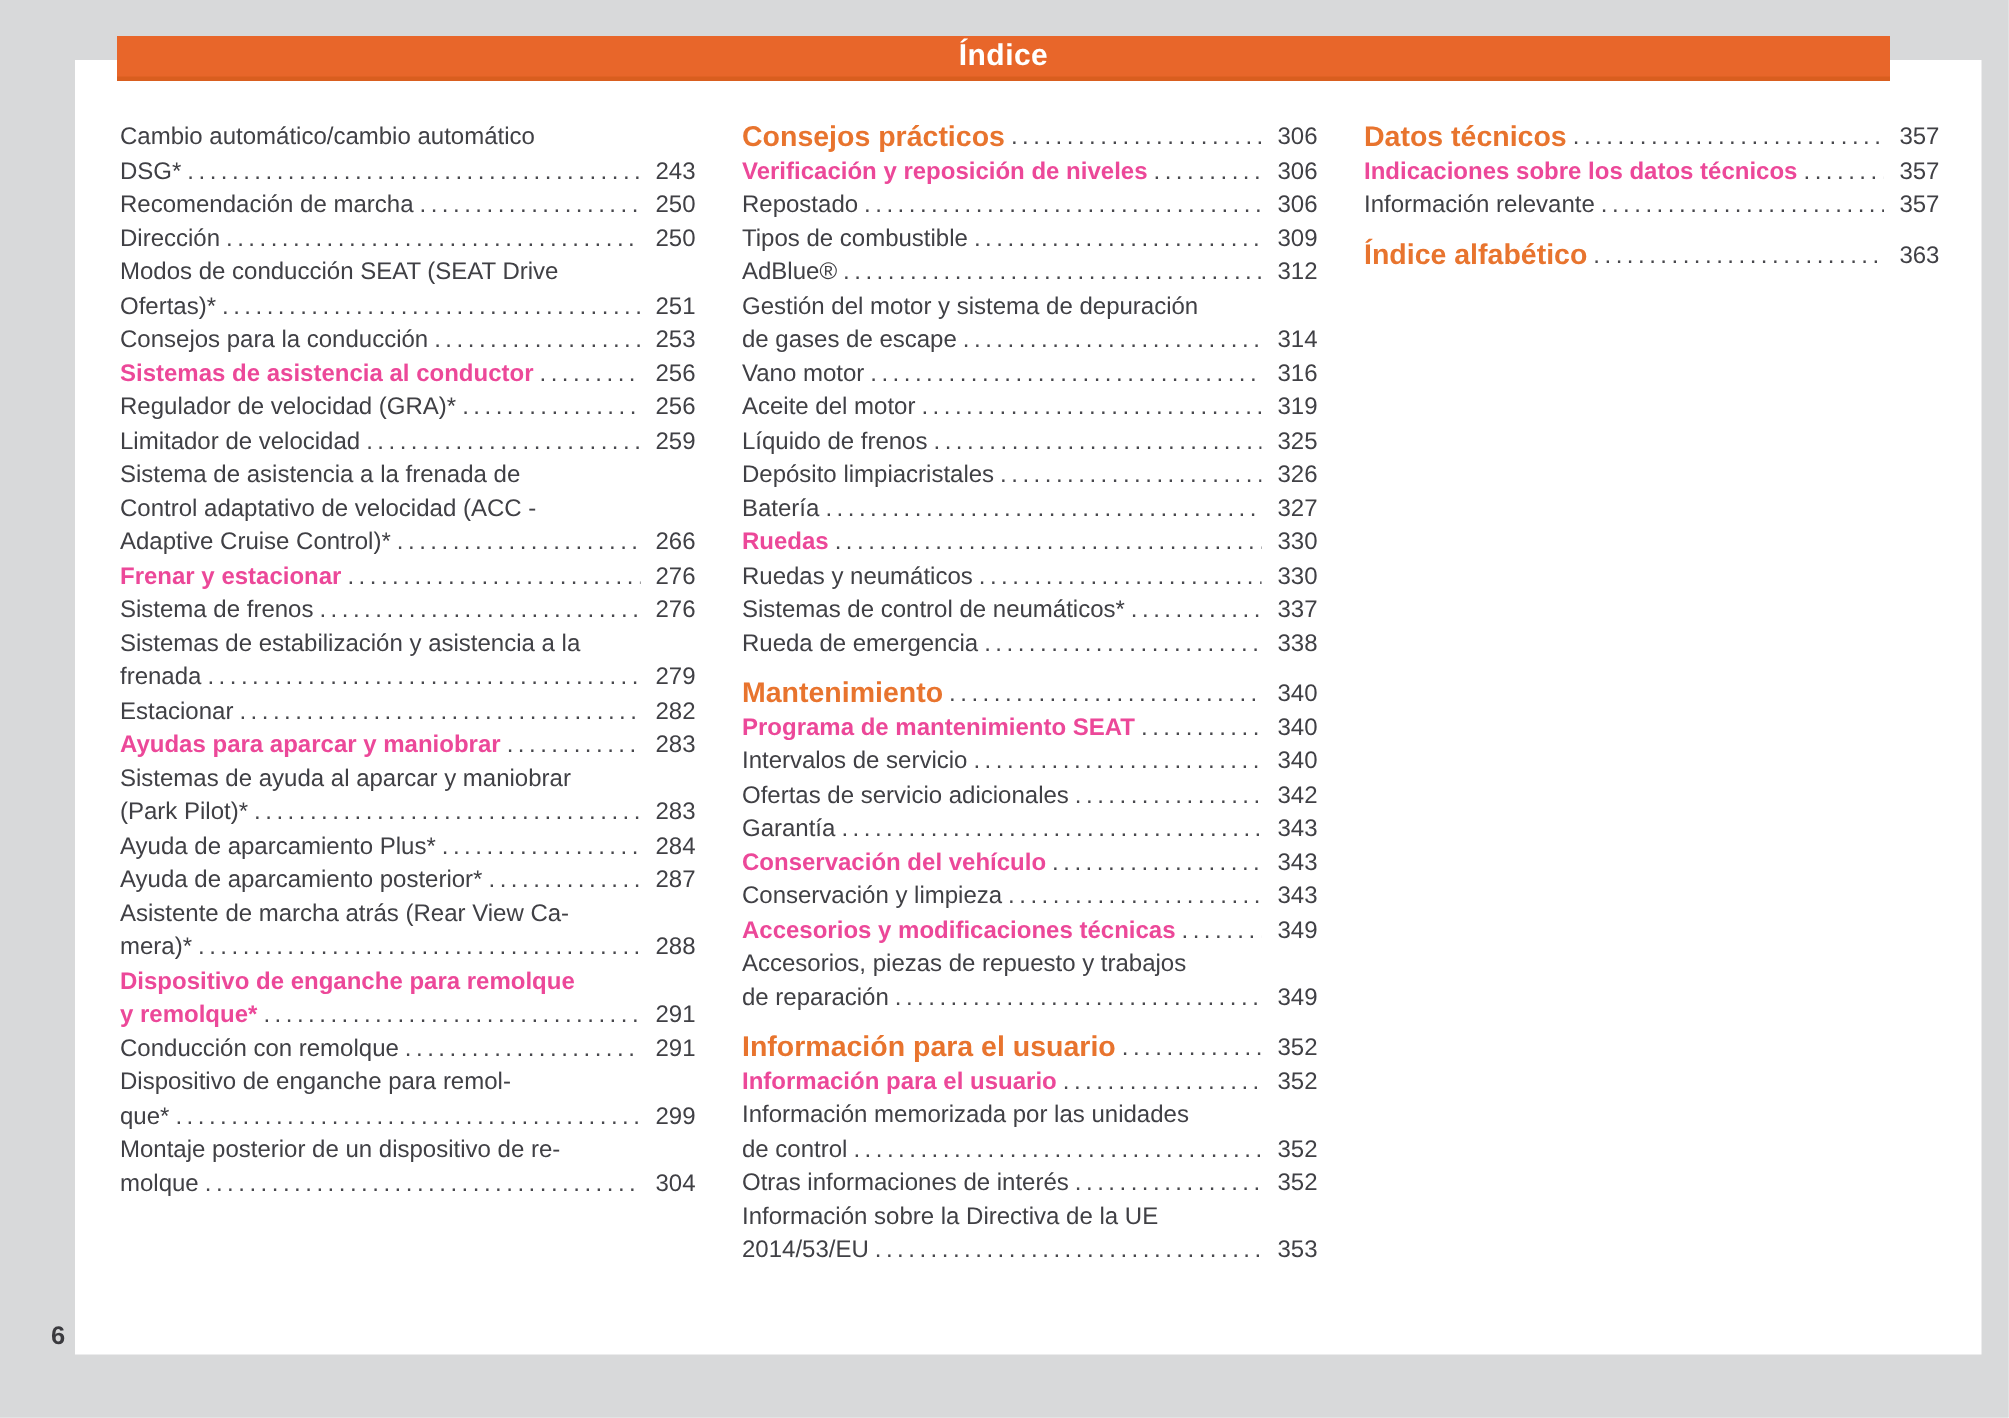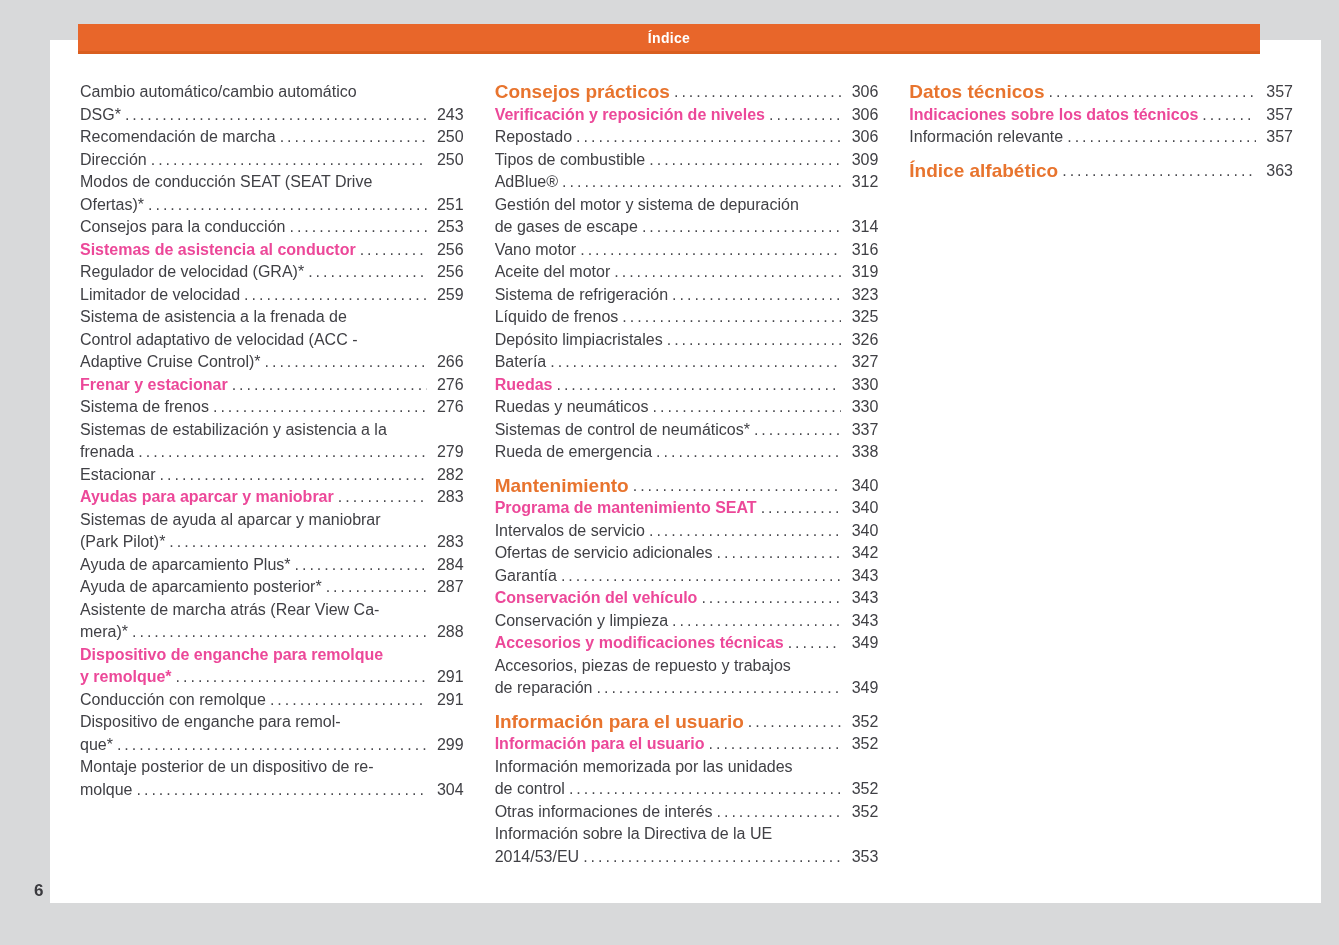--- a/index.html
+++ b/index.html
@@ -28,21 +28,21 @@
     height: 27px;
     background: #e8662a;
     border-bottom: 3px solid #d95e1f;
     display: flex;
     align-items: center;
     justify-content: center;
     z-index: 5;
   }
   .header-bar .title {
     color: #ffffff;
-    font-size: 14px;
+    font-size: 20px;
     font-weight: bold;
     letter-spacing: 0.3px;
   }
   .content {
     position: absolute;
     left: 30px;
     right: 28px;
     top: 41px;
     display: grid;
     grid-template-columns: repeat(3, 1fr);
@@ -324,27 +324,20 @@
         </div>
         <div class="entry normal">
           <div class="row">
             <span class="lab">Aceite del motor</span>
             <span class="dots"></span>
             <span class="pg">319</span>
           </div>
         </div>
         <div class="entry normal">
           <div class="row">
-            <span class="lab">Sistema de refrigeración</span>
-            <span class="dots"></span>
-            <span class="pg">323</span>
-          </div>
-        </div>
-        <div class="entry normal">
-          <div class="row">
             <span class="lab">Líquido de frenos</span>
             <span class="dots"></span>
             <span class="pg">325</span>
           </div>
         </div>
         <div class="entry normal">
           <div class="row">
             <span class="lab">Depósito limpiacristales</span>
             <span class="dots"></span>
             <span class="pg">326</span>

